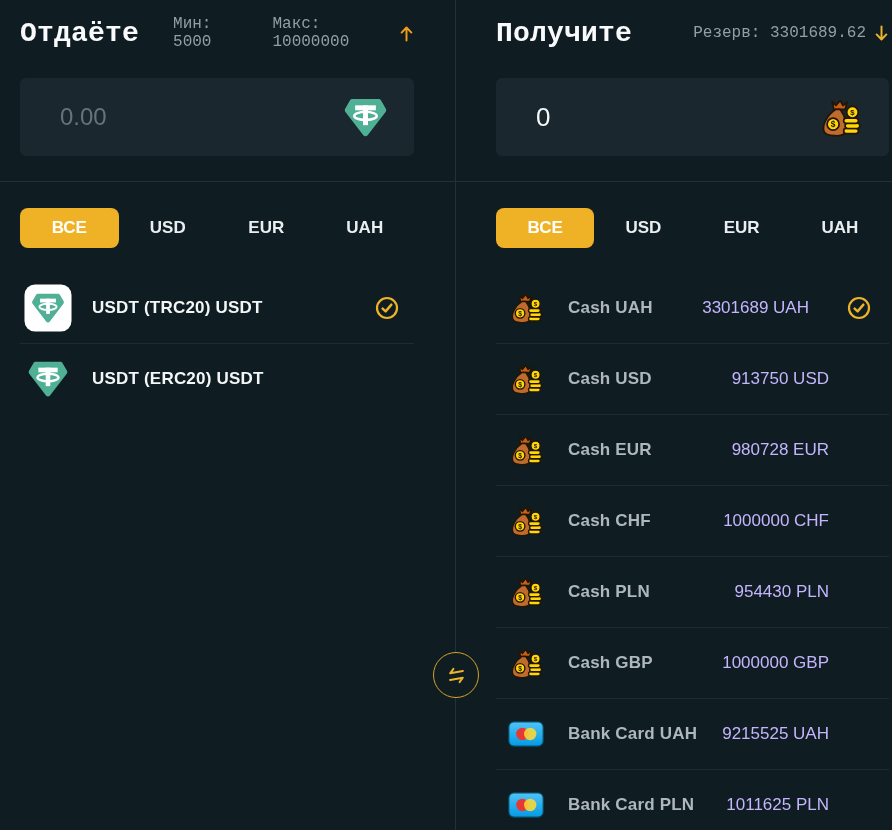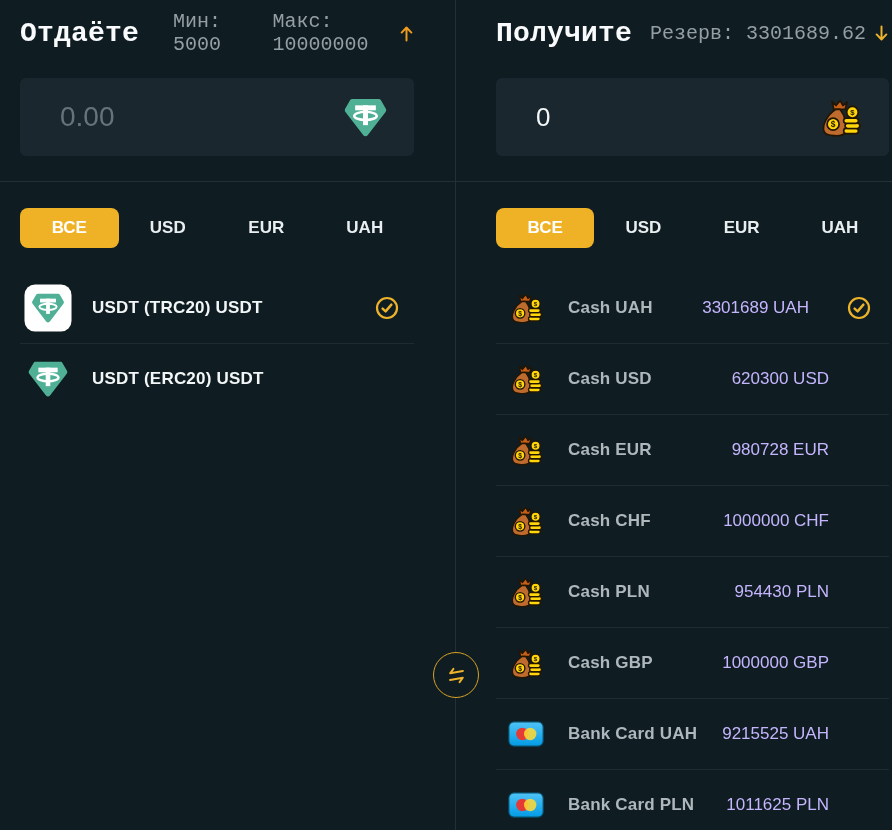--- a/index.html
+++ b/index.html
@@ -15,36 +15,36 @@
   .vline { position: absolute; left: 455px; top: 0; width: 1px; height: 830px; background: #223138; }
   .hline { position: absolute; left: 0; top: 181px; width: 892px; height: 1px; background: #223138; }
 
   .panel { position: absolute; top: 0; }
   .panel.left  { left: 0;     width: 456px; padding: 0 42px 0 20px; }
   .panel.right { left: 456px; width: 436px; padding: 0 3px  0 40px; }
 
   .panel-head { display: flex; align-items: center; margin-top: 14px; height: 38px; font-family: Liberation Mono, monospace; }
   .title { font-size: 28px; font-weight: 700; color: #f8fafb; margin: 0; letter-spacing: .2px; }
   .limits { display: flex; gap: 18px; margin-left: 34px; }
-  .muted { color: #949fa4; font-size: 20px; }
+  .muted { color: #949fa4; font-size: 16px; }
   .head-arrow { margin-left: auto; display: flex; align-items: center; cursor: pointer; }
   .reserve { margin-left: auto; text-align: center; }
   .head-arrow.after { margin-left: 8px; }
 
   .amount-box {
     margin-top: 26px; height: 78px;
     background: #1a272e; border-radius: 6px;
     display: flex; align-items: center;
     padding: 0 26px 0 40px;
   }
   .amount-input {
     flex: 1; min-width: 0; background: transparent; border: none; outline: none;
     font-family: inherit; padding: 0;
   }
-  .amount-input.give { font-size: 28px; color: #e8eef0; }
+  .amount-input.give { font-size: 24px; color: #e8eef0; }
   .amount-input.give::placeholder { color: #67737a; }
   .amount-input.get { font-size: 26px; color: #f4f7f8; font-weight: 500; }
   .box-icon { width: 45px; height: 45px; display: flex; align-items: center; justify-content: center; }
 
   .tabs { display: flex; margin-top: 52px; height: 40px; }
   .tab {
     flex: 1; display: flex; align-items: center; justify-content: center;
     font-size: 17px; font-weight: 700; color: #e9eef0; border-radius: 8px; cursor: pointer;
   }
   .tab.active { background: #efb227; color: #fff; }
@@ -226,21 +226,21 @@
                 <rect x="36.5" y="47.5" width="21" height="7.4" rx="3.7" fill="#ffd60a"></rect>
                 <rect x="38.5" y="40.2" width="21" height="7.4" rx="3.7" fill="#ffd60a"></rect>
                 <rect x="36.5" y="32.9" width="21" height="7.4" rx="3.7" fill="#ffd60a"></rect>
                 <circle cx="49" cy="24.5" r="8.2" fill="#ffd60a"></circle>
               </g>
               <text x="21.5" y="45.8" font-size="12" font-weight="bold" fill="#221503" text-anchor="middle">$</text>
               <text x="49" y="28.6" font-size="11" font-weight="bold" fill="#221503" text-anchor="middle">$</text>
             </svg>
           </span>
           <span class="row-label">Cash USD</span>
-          <span class="row-value">620300 USD</span>
+          <span class="row-value">913750 USD</span>
           <span class="row-tail"></span>
         </div>
         <div class="row right-row">
           <span class="row-icon">
             <svg viewBox="0 0 64 64" width="100%" height="100%">
               <g stroke="#221503" stroke-width="2.4" stroke-linejoin="round">
                 <path d="M20 9 L25.5 15 L31.5 8 L35.5 15 L41.5 10 L38.5 20.5 L22.5 20.5 Z" fill="#c75f17"></path>
                 <path d="M25 20.5 C13 28 5.5 43 8.5 51.5 C11 59 35 60.5 39.5 53 C43.8 45.8 38 28.5 31.5 20.5 Z" fill="#bf6b2e"></path>
                 <circle cx="21.5" cy="41.5" r="8.5" fill="#ffd60a"></circle>
                 <rect x="36.5" y="47.5" width="21" height="7.4" rx="3.7" fill="#ffd60a"></rect>

